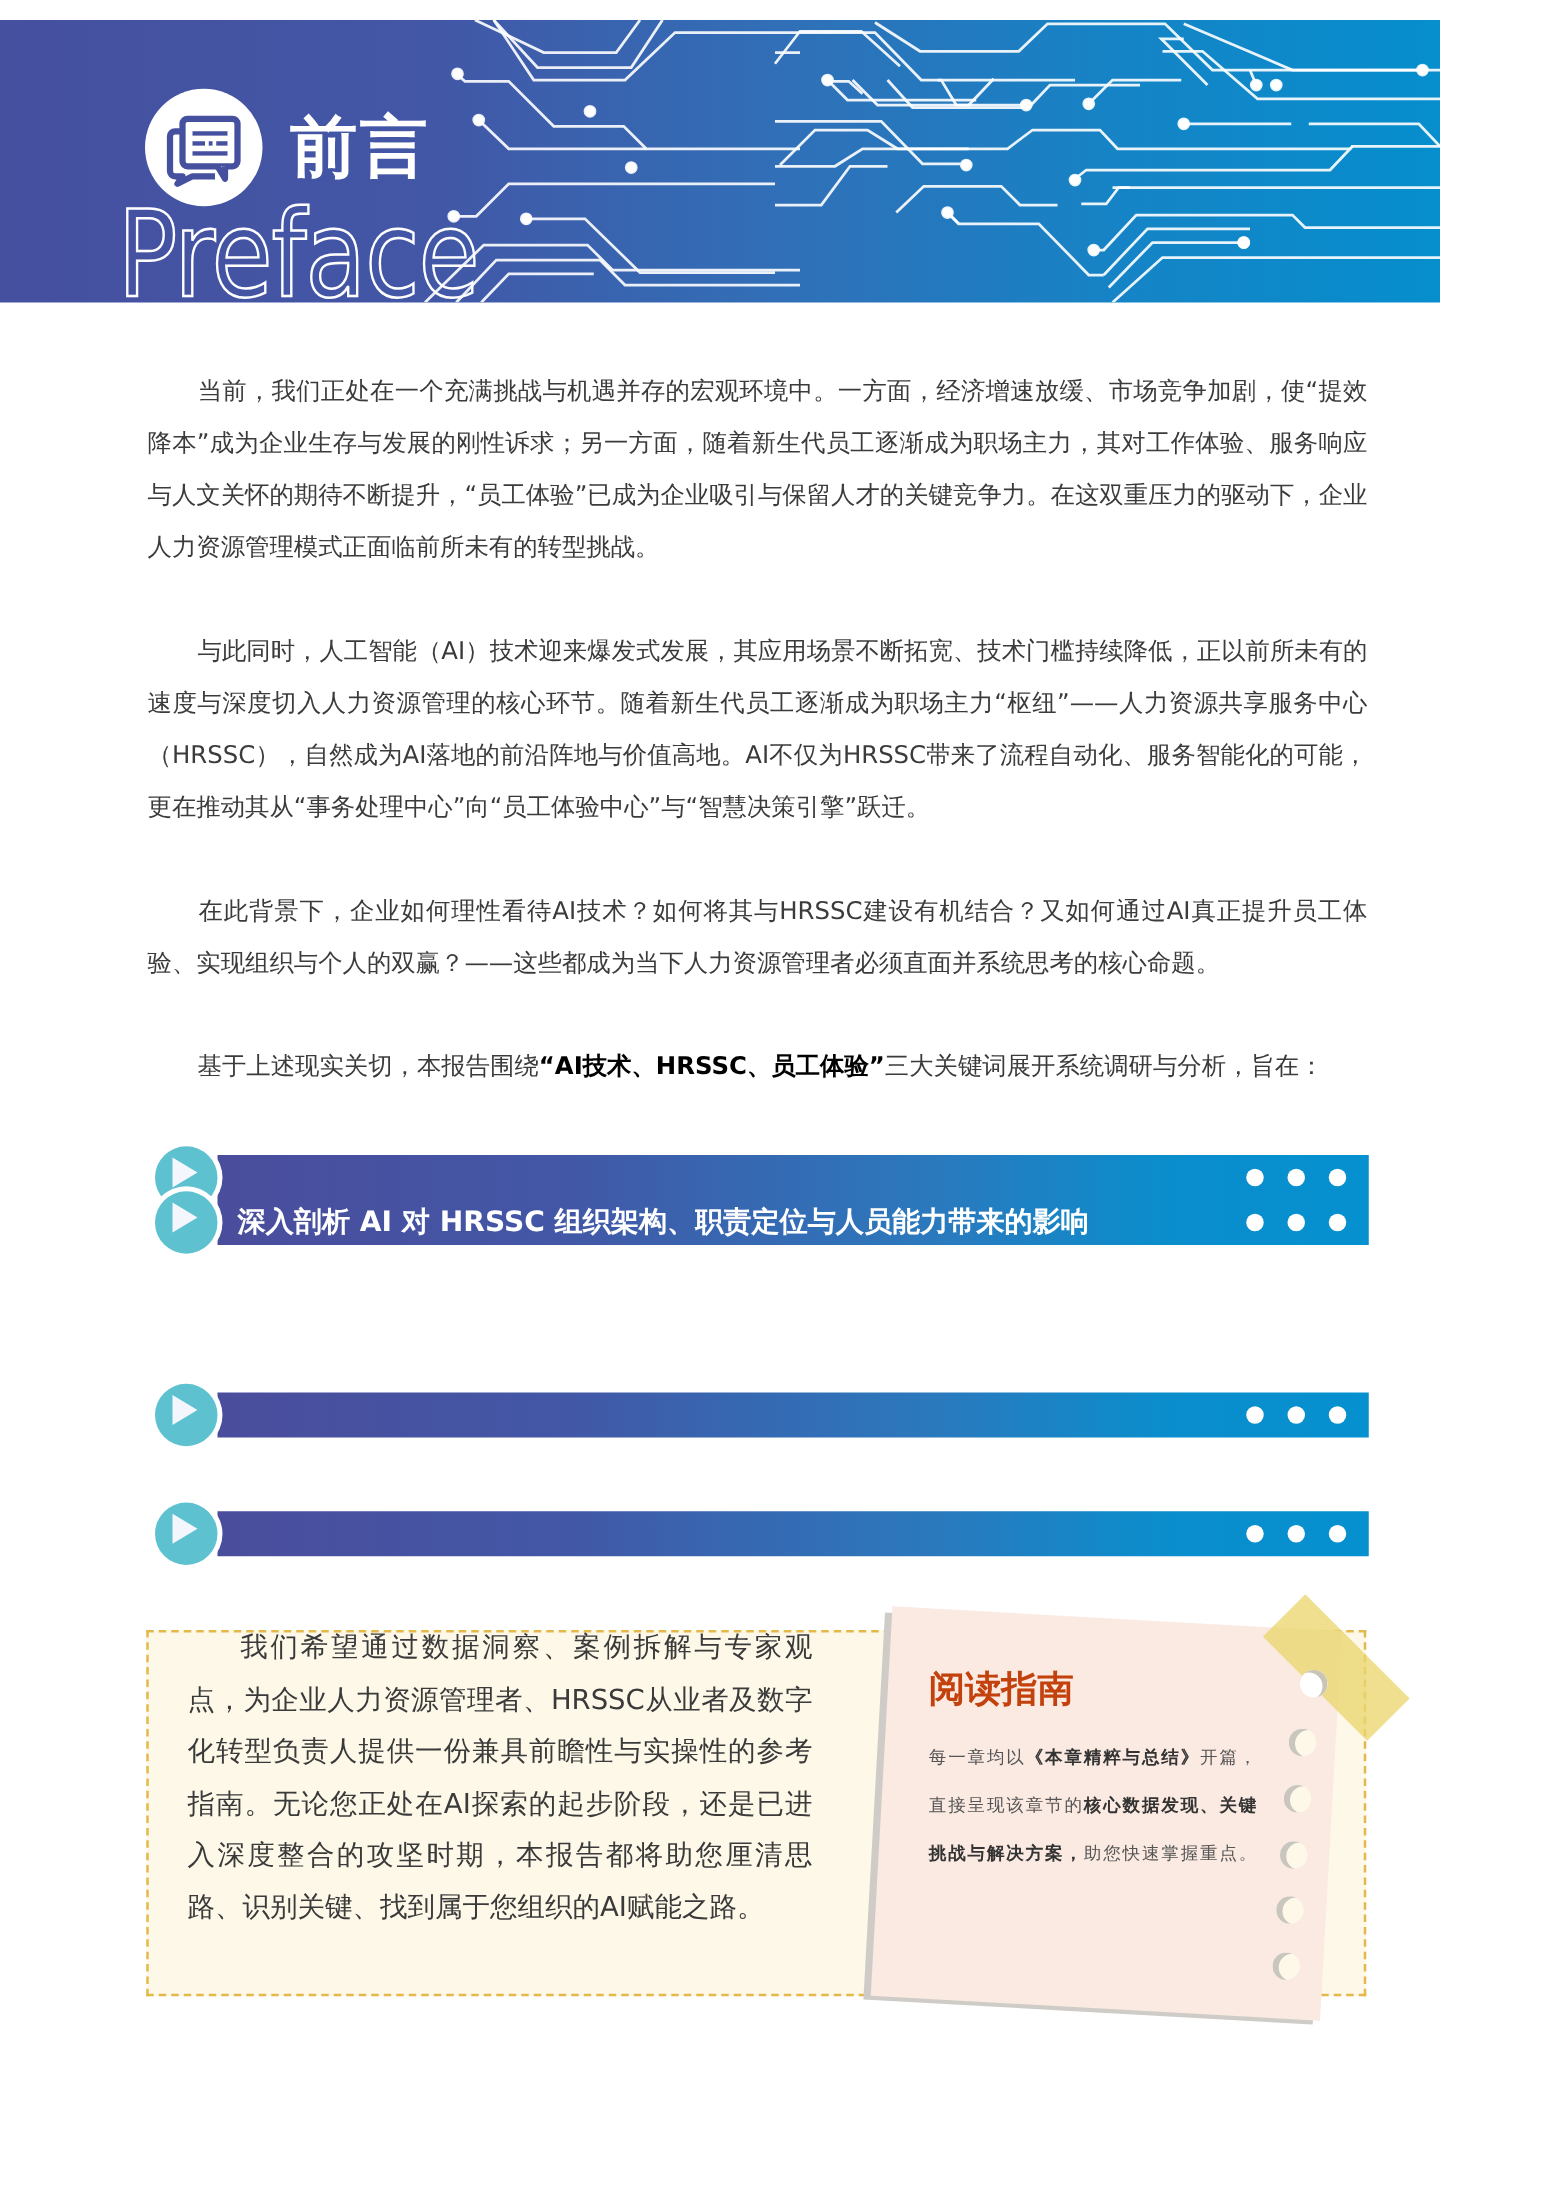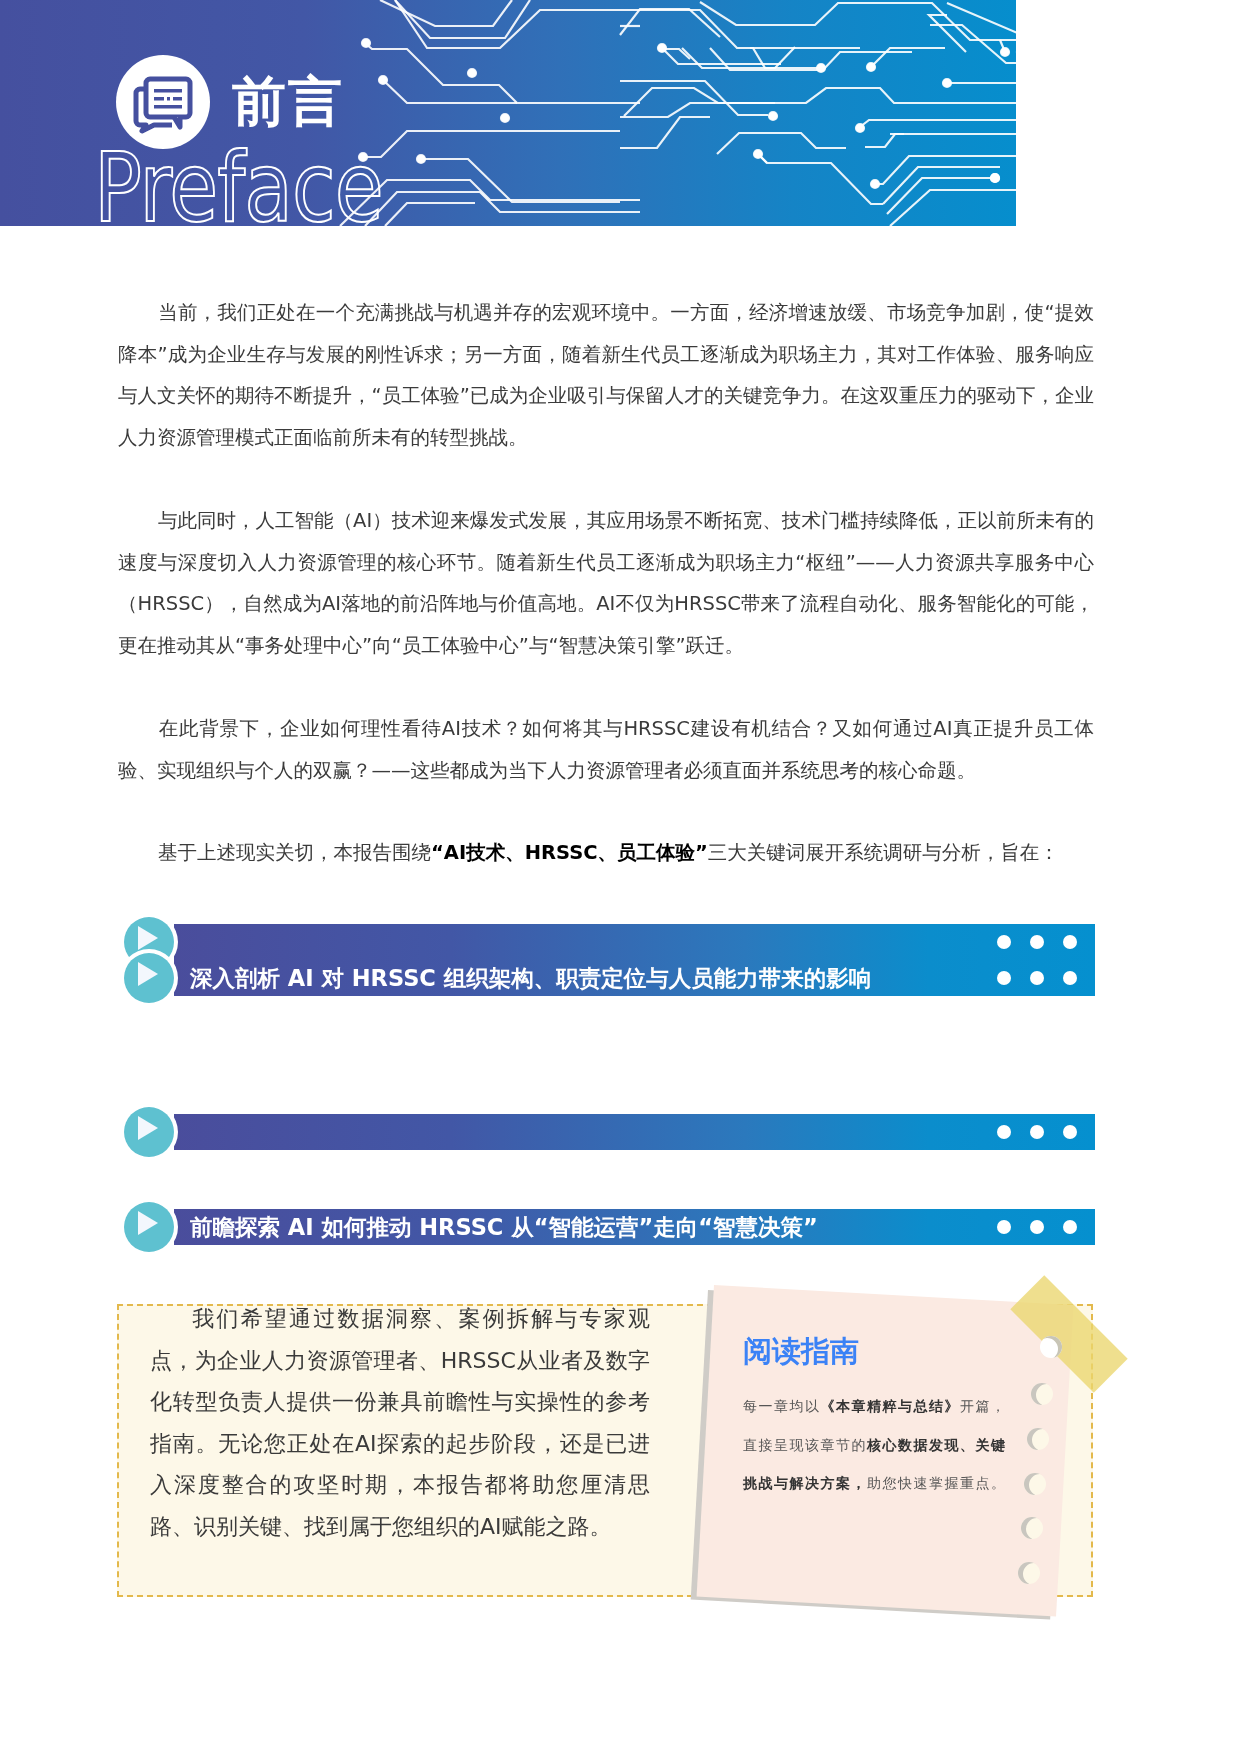--- a/index.html
+++ b/index.html
@@ -1,21 +1,21 @@
 <!DOCTYPE html>
 <html><head>
 <meta charset="utf-8">
 <style>
   * { margin: 0; padding: 0; box-sizing: border-box; }
   html, body { width: 1240px; height: 1753px; background: #ffffff; overflow: hidden; }
   body { position: relative; font-family: "DejaVu Sans", "Liberation Sans", sans-serif; color: #3a3a3a; }
 
   
   .header {
-    position: absolute; left: 0; top: 0; width: 1016px; height: 226px;
+    position: absolute; left: 0; top: 16px; width: 1152px; height: 226px;
     background: linear-gradient(90deg, #45509f 0%, #4257a6 30%, #3070b8 55%, #1584c6 78%, #068ecd 100%);
     overflow: hidden;
   }
   .circuit { position: absolute; left: 0; top: 0; width: 1240px; height: 226px; }
   .title-icon {
     position: absolute; left: 116px; top: 55px; width: 94px; height: 94px; border-radius: 50%;
     background: #ffffff;
   }
   .title-icon svg { position: absolute; left: 0; top: 0; }
   .title-cn {
@@ -76,21 +76,21 @@
 
   .card-shadow {
     position: absolute; left: 708px; top: 1290px; width: 360px; height: 310px;
     background: #cfccc7; transform: rotate(3.2deg); transform-origin: top left;
   }
   .card {
     position: absolute; left: 714px; top: 1285px; width: 360px; height: 312px;
     background: #fbeae2; transform: rotate(3.2deg); transform-origin: top left;
   }
   .card-title {
-    position: absolute; left: 743px; top: 1333px; font-size: 29px; font-weight: bold; color: #3b82f6;
+    position: absolute; left: 743px; top: 1333px; font-size: 29px; font-weight: bold; color: #c2410c;
     line-height: 36px;
   }
   .card-text {
     position: absolute; left: 743px; top: 1387px; width: 275px; font-size: 14px; line-height: 38.5px;
     color: #555555; letter-spacing: 1.5px;
   }
   .card-text b { color: #333333; font-weight: bold; }
   .hole { position: absolute; width: 22px; height: 22px; border-radius: 50%; background: #fdf8e8;
     box-shadow: 5px 1px 0 0 #c9c6bf inset; }
   .tape {
@@ -233,21 +233,20 @@
       <i></i>
       <i></i>
     </div>
 </div>
 <div class="bar-row" style="top:1198px;">
   <div class="bar"></div>
   <div class="play">
       <div class="inner"></div>
       <div class="tri"></div>
     </div>
-  <div class="bar-label">前瞻探索 AI 如何推动 HRSSC 从“智能运营”走向“智慧决策”</div>
   <div class="dots">
       <i></i>
       <i></i>
       <i></i>
     </div>
 </div>
 
 <div class="notebox"></div>
 <p class="notebox-text"><span class="indent"></span><span>我们希望通过数据洞察、案例拆解与专家观点，为企业人力资源管理者、HRSSC从业者及数字化转型负责人提供一份兼具前瞻性与实操性的参考指南。无论您正处在AI探索的起步阶段，还是已进入深度整合的攻坚时期，本报告都将助您厘清思路、识别关键、找到属于您组织的AI赋能之路。</span></p>
 

